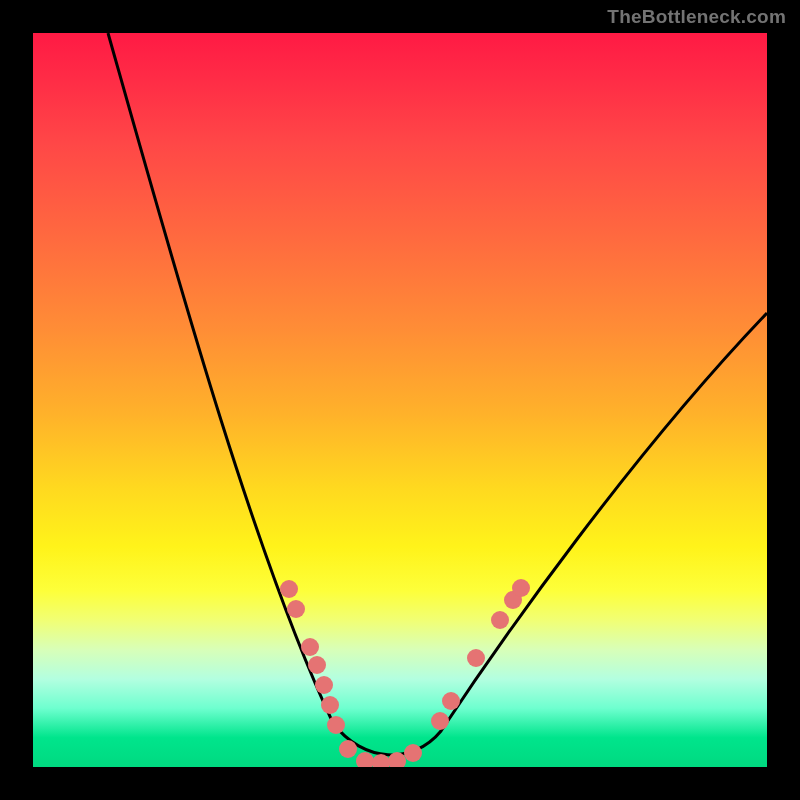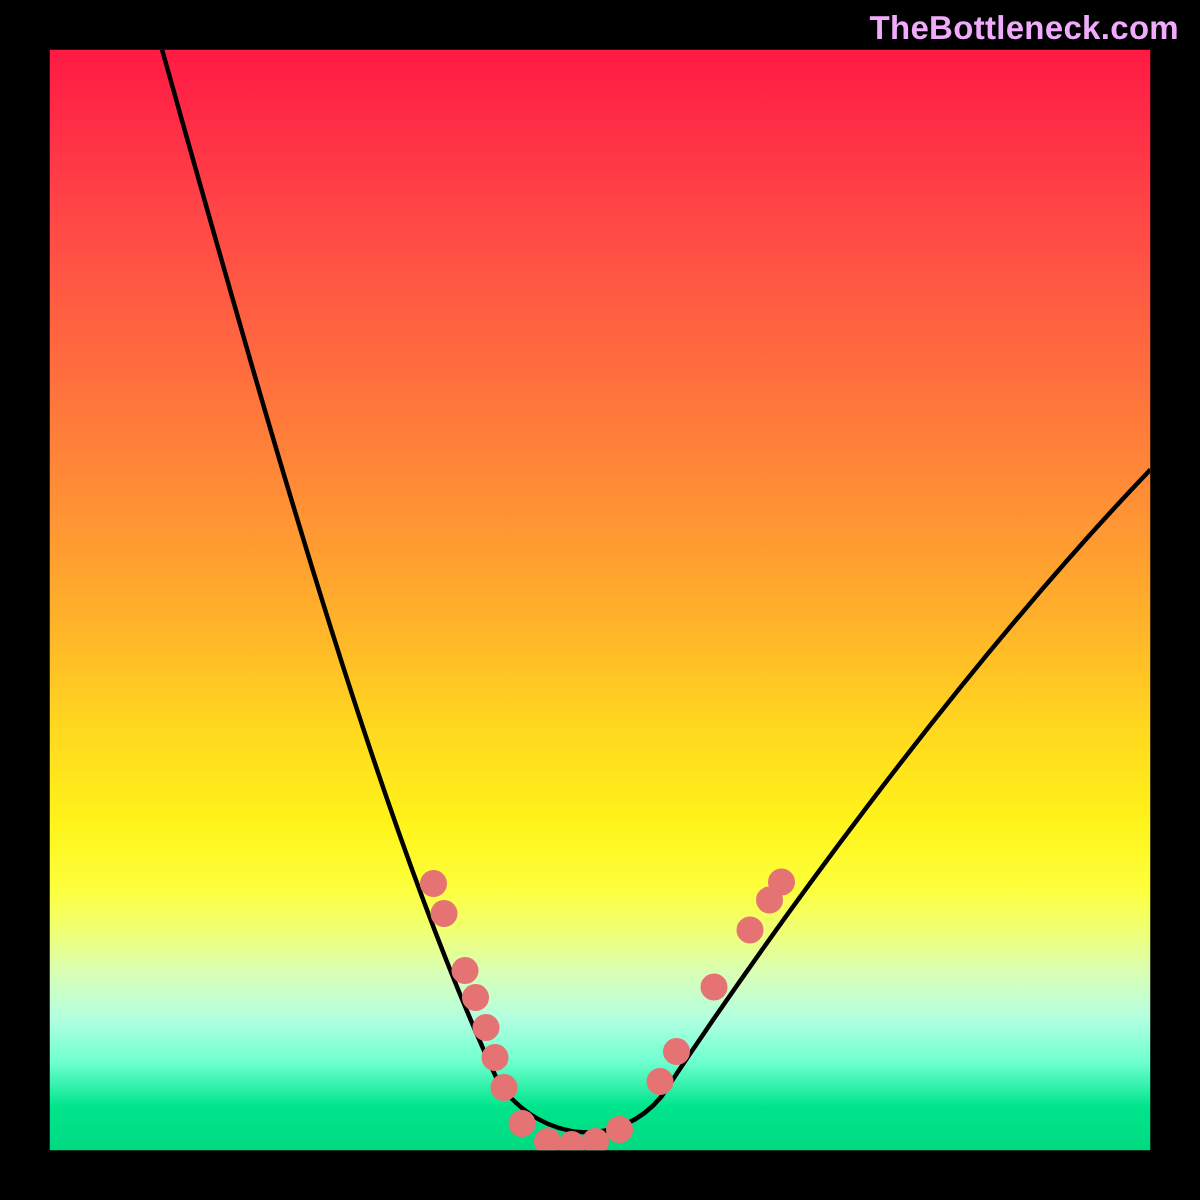--- a/index.html
+++ b/index.html
@@ -49,23 +49,23 @@
       #b3ffe0 88%,
       #6effcf 92%,
       #00e58c 96%,
       #00d980 100%
     );
   }
   .watermark {
     position: absolute;
     top: 6px;
     right: 14px;
-    font-size: 22px;
+    font-size: 19px;
     font-weight: 600;
-    color: #f0abfc;
+    color: #737373;
     letter-spacing: 0.2px;
     user-select: none;
     text-align: right;
   }
   svg.curve {
     position: absolute;
     top: 0;
     left: 0;
     width: 100%;
     height: 100%;

